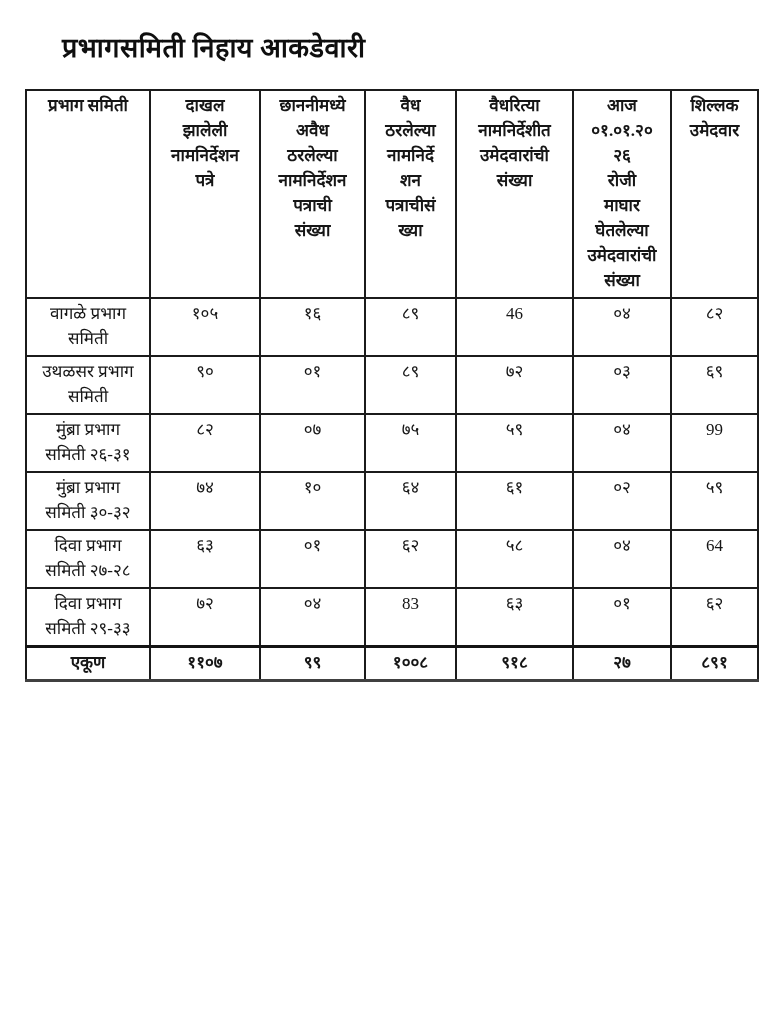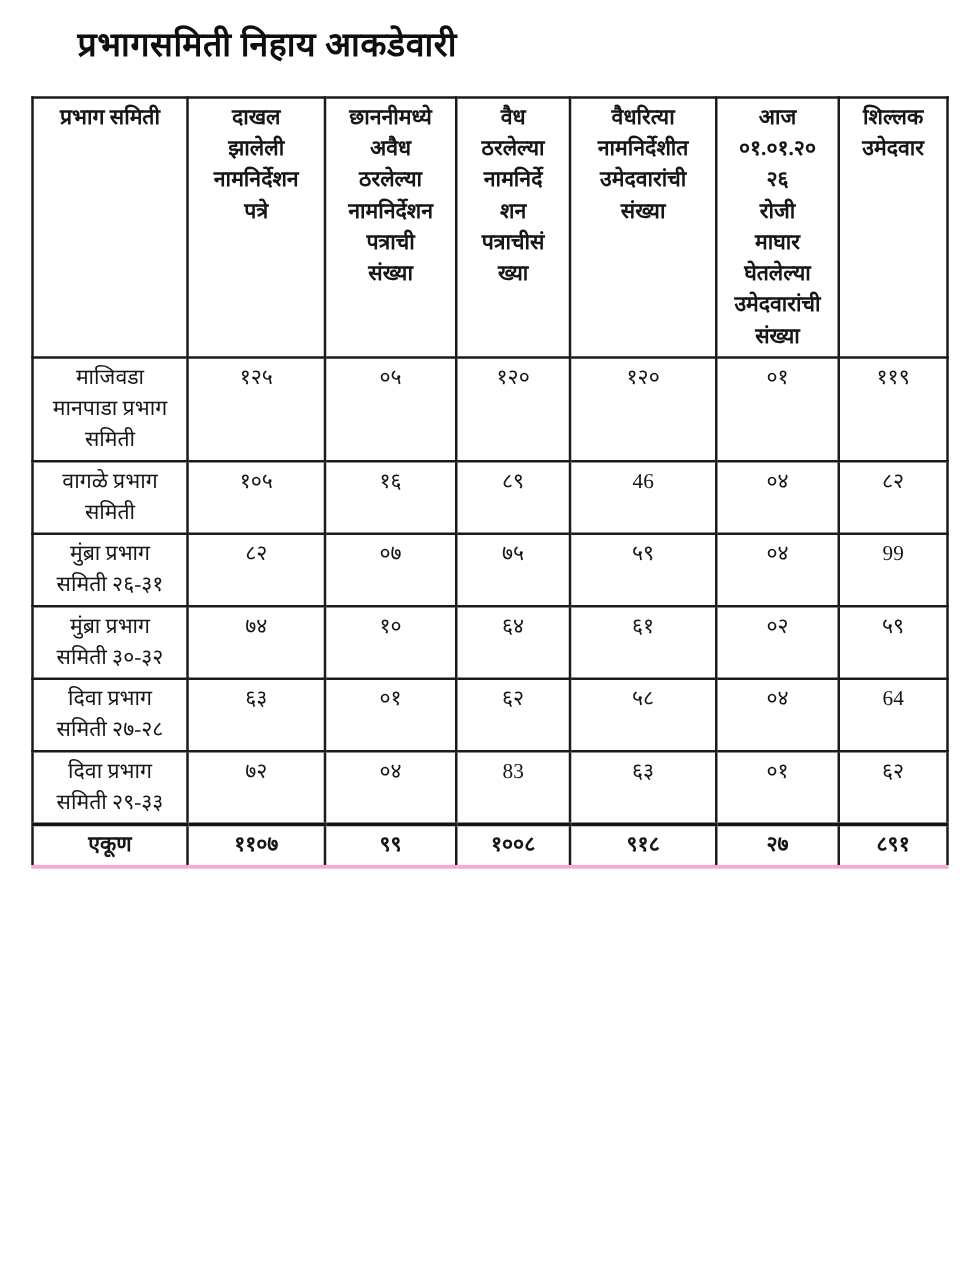--- a/index.html
+++ b/index.html
@@ -3,21 +3,21 @@
 <meta charset="utf-8">
 <style>
   * { margin: 0; padding: 0; box-sizing: border-box; }
   html, body {
     width: 782px; height: 1024px;
     background: #ffffff;
     color: #111111;
     font-family: "Liberation Serif", "DejaVu Serif", serif;
     overflow: hidden;
   }
-  .page { width: 782px; height: 772px; padding-top: 16px; }
+  .page { width: 782px; height: 772px; padding-top: 28px; }
   .title {
     margin-left: 62px;
     font-size: 27px;
     font-weight: bold;
     letter-spacing: 0.5px;
     color: #0e0e0e;
   }
   table.stats {
     margin: 24px 0 0 25px;
     width: 732px;
@@ -40,21 +40,21 @@
     line-height: 25px;
     padding: 2px 3px 4px 3px;
     white-space: pre-line;
     color: #161616;
   }
   th { font-weight: bold; }
   td.committee { font-size: 17px; }
   tr.total-row td {
     font-weight: bold;
     border-top: 3px solid #141414;
-    border-bottom: 3px solid #f9a8d4;
+    border-bottom: 3px solid #404040;
   }
 </style>
 </head>
 <body>
 
 <div class="page">
 
   <div class="title">प्रभागसमिती निहाय आकडेवारी</div>
 
   <table class="stats">
@@ -97,40 +97,39 @@
 माघार
 घेतलेल्या
 उमेदवारांची
 संख्या</th>
         <th>शिल्लक
 उमेदवार</th>
       </tr>
     </thead>
     <tbody>
 
-    <tr>
-          <td class="committee">माजिवडा
-मानपाडा प्रभाग
-समिती</td>
-          <td>१२५</td>
-          <td>०५</td>
-          <td>१२०</td>
-          <td>१२०</td>
-          <td>०१</td>
-          <td>११९</td>
-        </tr>
         <tr>
           <td class="committee">वागळे प्रभाग
 समिती</td>
           <td>१०५</td>
           <td>१६</td>
           <td>८९</td>
           <td>46</td>
           <td>०४</td>
           <td>८२</td>
+        </tr>
+        <tr>
+          <td class="committee">उथळसर प्रभाग
+समिती</td>
+          <td>९०</td>
+          <td>०१</td>
+          <td>८९</td>
+          <td>७२</td>
+          <td>०३</td>
+          <td>६९</td>
         </tr>
         <tr>
           <td class="committee">मुंब्रा प्रभाग
 समिती २६-३१</td>
           <td>८२</td>
           <td>०७</td>
           <td>७५</td>
           <td>५९</td>
           <td>०४</td>
           <td>99</td>

